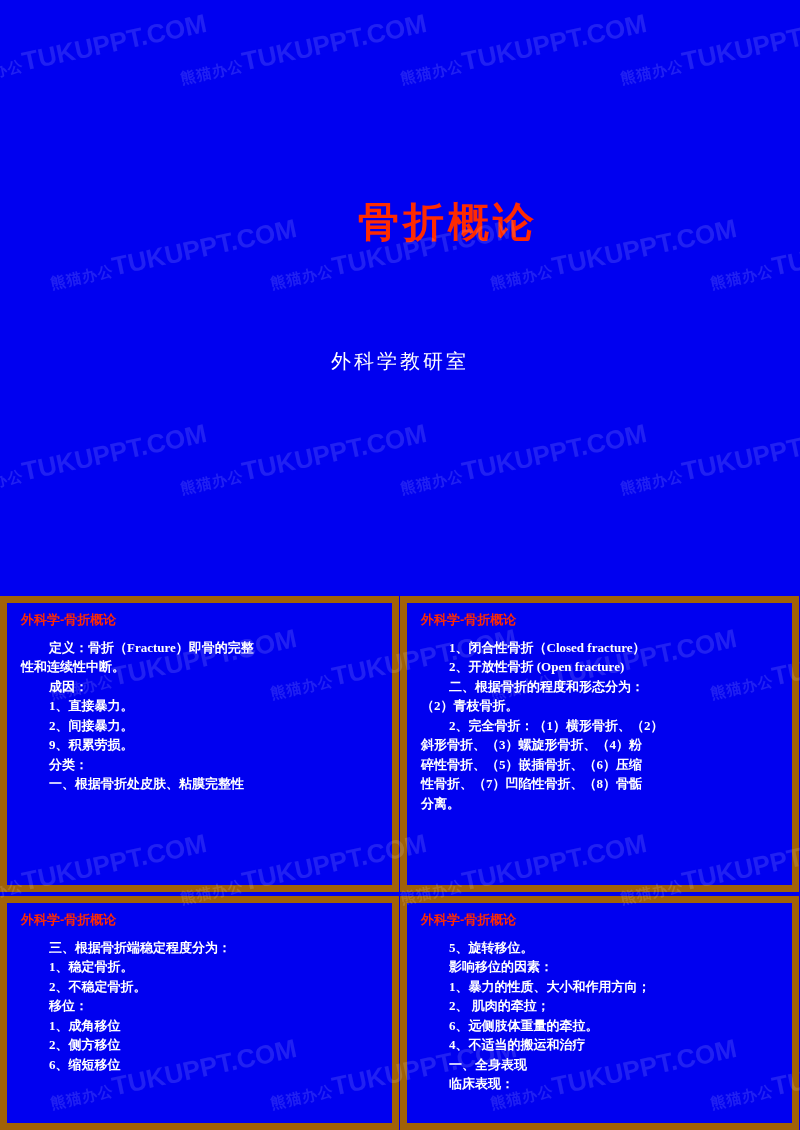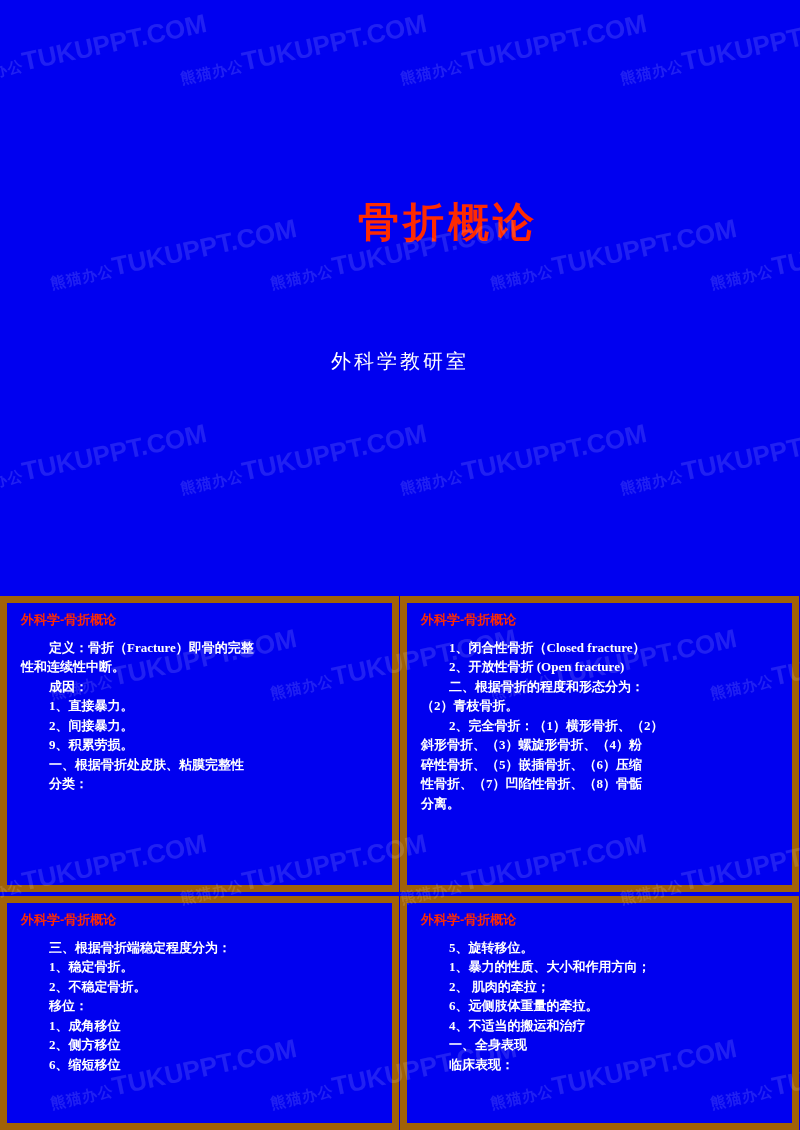--- a/index.html
+++ b/index.html
@@ -134,22 +134,22 @@
 
     <div class="slide s0">
       <div class="slide-header">外科学-骨折概论</div>
       <div class="slide-body">
         <p class="ind1">定义：骨折（Fracture）即骨的完整</p>
         <p class="ind0">性和连续性中断。</p>
         <p class="ind1">成因：</p>
         <p class="ind1">1、直接暴力。</p>
         <p class="ind1">2、间接暴力。</p>
         <p class="ind1">9、积累劳损。</p>
+        <p class="ind1">分类：</p>
         <p class="ind1">一、根据骨折处皮肤、粘膜完整性</p>
-        <p class="ind1">分类：</p>
       </div>
     </div>
 
     <div class="slide s1">
       <div class="slide-header">外科学-骨折概论</div>
       <div class="slide-body">
         <p class="ind1">1、闭合性骨折（Closed  fracture）</p>
         <p class="ind1">2、开放性骨折 (Open fracture)</p>
         <p class="ind1">二、根据骨折的程度和形态分为：</p>
         <p class="ind0">（2）青枝骨折。</p>
@@ -171,20 +171,21 @@
         <p class="ind1">1、成角移位</p>
         <p class="ind1">2、侧方移位</p>
         <p class="ind1">6、缩短移位</p>
       </div>
     </div>
 
     <div class="slide s3">
       <div class="slide-header">外科学-骨折概论</div>
       <div class="slide-body">
         <p class="ind1">5、旋转移位。</p>
+        <p class="ind1">影响移位的因素：</p>
         <p class="ind1">1、暴力的性质、大小和作用方向；</p>
         <p class="ind1">2、 肌肉的牵拉；</p>
         <p class="ind1">6、远侧肢体重量的牵拉。</p>
         <p class="ind1">4、不适当的搬运和治疗</p>
         <p class="ind1">一、全身表现</p>
         <p class="ind1">临床表现：</p>
       </div>
     </div>
 
   </div>

